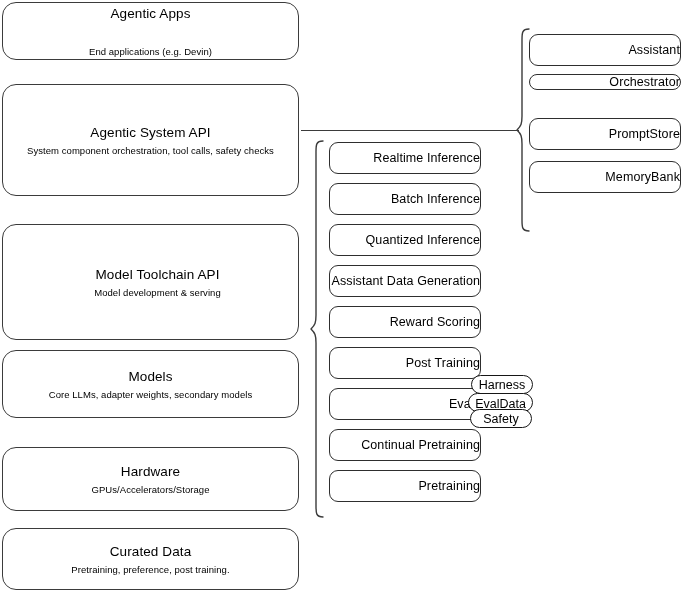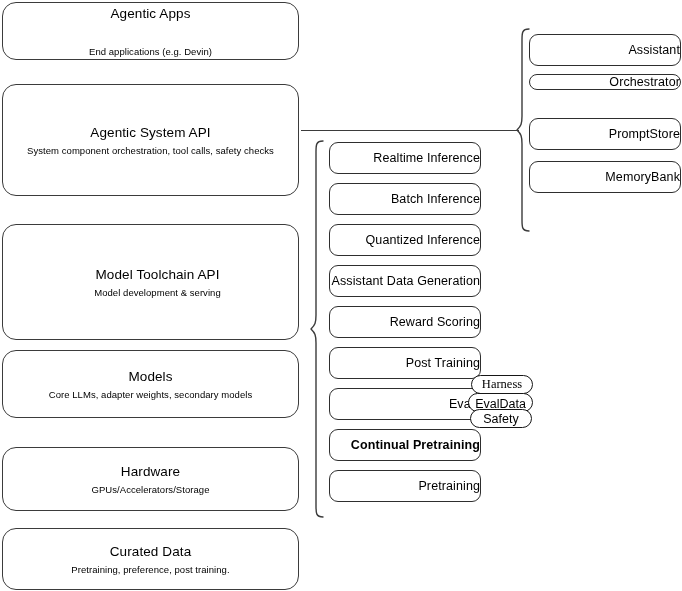--- a/index.html
+++ b/index.html
@@ -149,28 +149,28 @@
   </div>
   <div class="pillbox" style="left:329px; top:306px; width:152px; height:32px;">
     <span>Reward Scoring</span>
   </div>
   <div class="pillbox" style="left:329px; top:347px; width:152px; height:32px;">
     <span>Post Training</span>
   </div>
   <div class="pillbox" style="left:329px; top:388px; width:152px; height:32px;">
     <span>Evals</span>
   </div>
-  <div class="pillbox" style="left:329px; top:429px; width:152px; height:32px;font-weight:bold;">
+  <div class="pillbox" style="left:329px; top:429px; width:152px; height:32px;">
     <span>Continual Pretraining</span>
   </div>
   <div class="pillbox" style="left:329px; top:470px; width:152px; height:32px;">
     <span>Pretraining</span>
   </div>
 
-  <div class="mini-pill" style="left:471px; top:375px; width:62px; height:19px;font-family:Liberation Serif, serif;">
+  <div class="mini-pill" style="left:471px; top:375px; width:62px; height:19px;">
     <span>Harness</span>
   </div>
   <div class="mini-pill" style="left:468px; top:393px; width:65px; height:19px;align-items:flex-end;">
     <span>EvalData</span>
   </div>
   <div class="mini-pill" style="left:470px; top:409px; width:62px; height:19px;">
     <span>Safety</span>
   </div>
 
   <div class="pillbox" style="left:529px; top:34px; width:152px; height:32px;">

